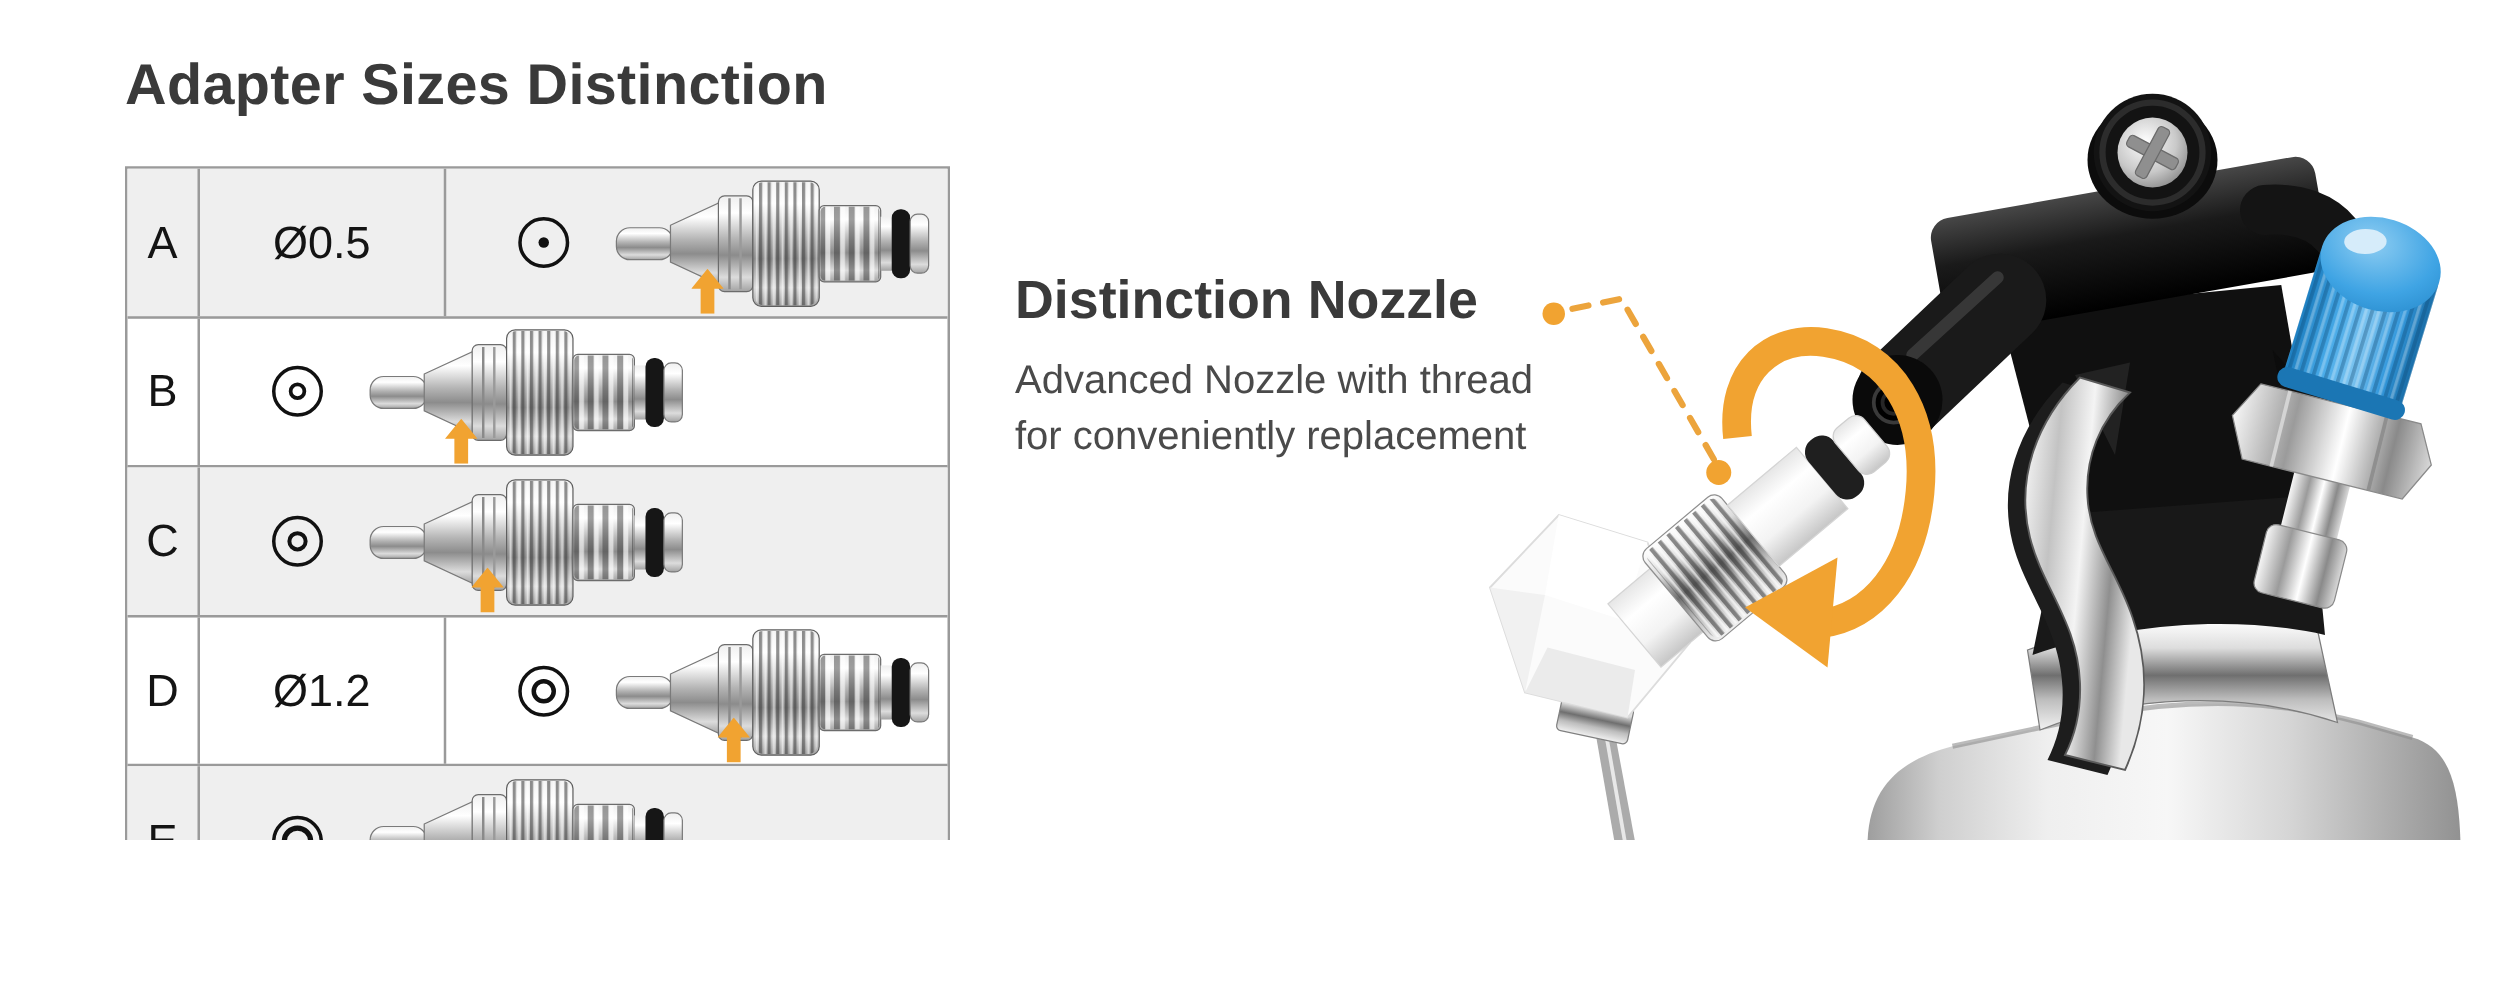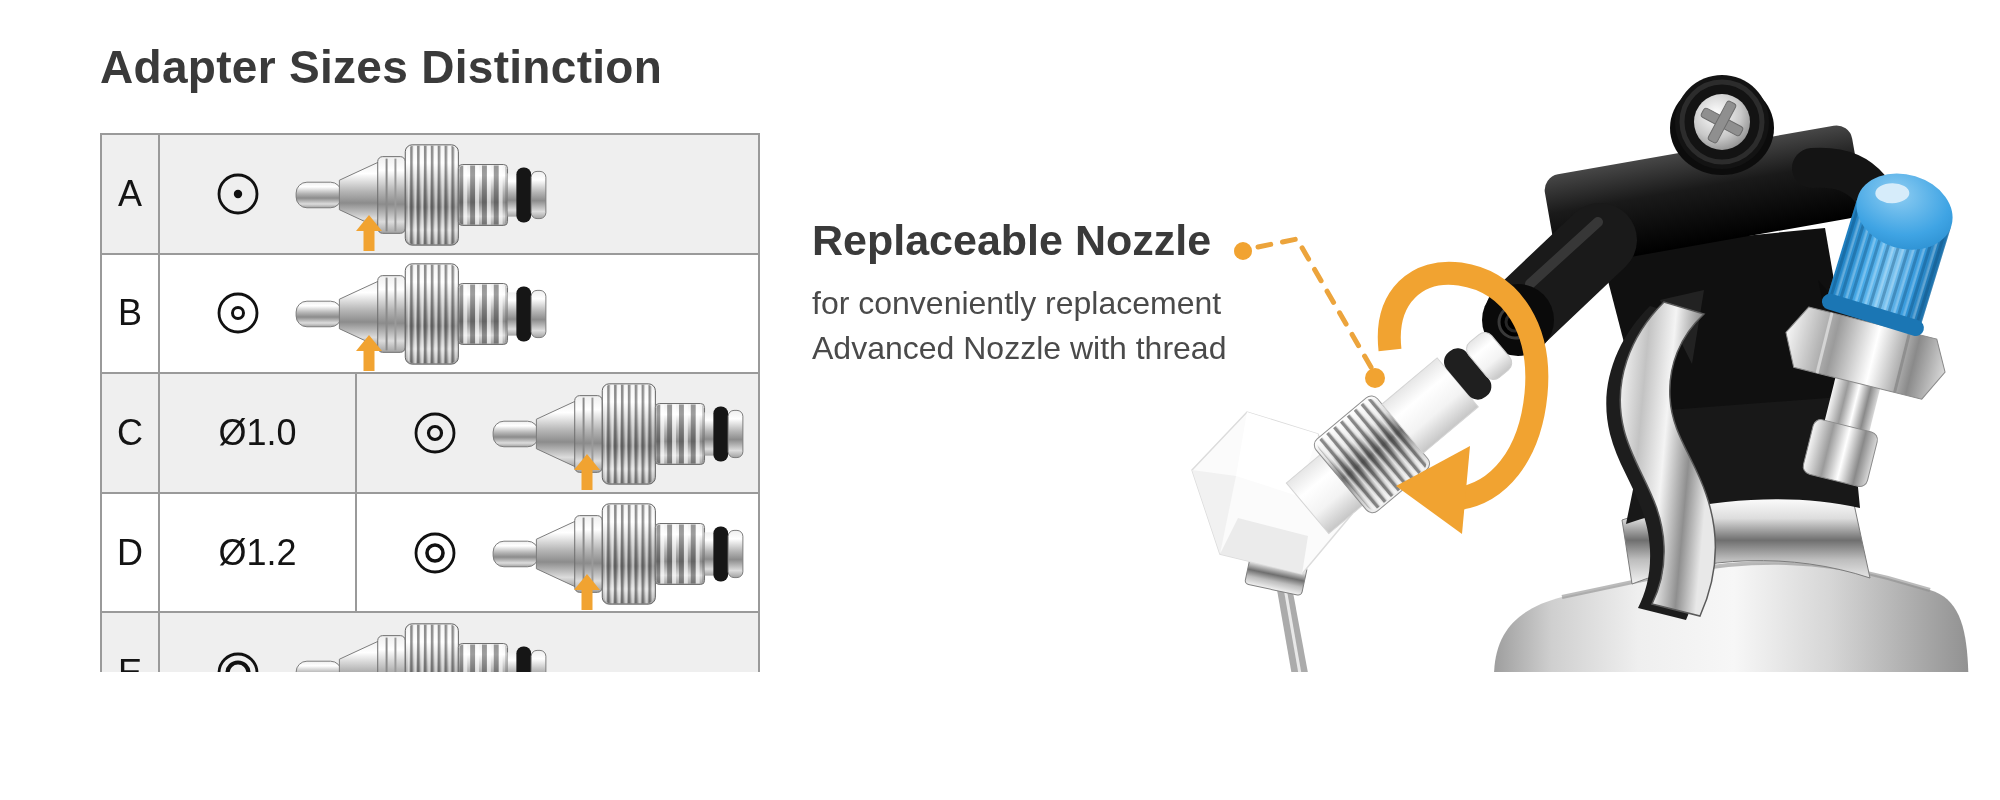--- a/index.html
+++ b/index.html
@@ -73,20 +73,21 @@
       <polygon id="up-arrow" points="13,0 26,16 18.5,16 18.5,36 7.5,36 7.5,16 0,16" fill="#F1A331"></polygon>
     </defs>
   </svg>
 
   <div class="title">Adapter Sizes Distinction</div>
 
   <div class="size-table">
 
     <div class="trow alt">
       <div class="tcell c1">A</div>
+      <div class="tcell c2">Ø0.5</div>
       <div class="tcell c3">
         <svg class="aperture" width="44" height="44">
           <circle cx="22" cy="22" r="19" fill="none" stroke="#111" stroke-width="2.8"></circle>
           <circle cx="22" cy="22" r="4.2" fill="#111"></circle>
         </svg>
         <svg class="nozzle" width="260" height="118" viewBox="0 0 260 120">
             <use href="#nozzle-shape"></use>
           </svg>
         <svg class="uparrow ab" width="26" height="36">
             <use href="#up-arrow"></use>
@@ -105,21 +106,20 @@
             <use href="#nozzle-shape"></use>
           </svg>
         <svg class="uparrow ab" width="26" height="36">
             <use href="#up-arrow"></use>
           </svg>
       </div>
     </div>
 
     <div class="trow alt">
       <div class="tcell c1">C</div>
-      <div class="tcell c2">Ø1.0</div>
       <div class="tcell c3">
         <svg class="aperture" width="44" height="44">
           <circle cx="22" cy="22" r="19" fill="none" stroke="#111" stroke-width="2.8"></circle>
           <circle cx="22" cy="22" r="6.5" fill="none" stroke="#111" stroke-width="3.2"></circle>
         </svg>
         <svg class="nozzle" width="260" height="118" viewBox="0 0 260 120">
             <use href="#nozzle-shape"></use>
           </svg>
         <svg class="uparrow cd" width="26" height="36">
             <use href="#up-arrow"></use>
@@ -151,24 +151,24 @@
           <circle cx="22" cy="22" r="19" fill="none" stroke="#111" stroke-width="2.8"></circle>
           <circle cx="22" cy="22" r="10.5" fill="none" stroke="#111" stroke-width="4.2"></circle>
         </svg>
         <svg class="nozzle" width="260" height="118" viewBox="0 0 260 120">
             <use href="#nozzle-shape"></use>
           </svg>
       </div>
     </div>
   </div>
 
-  <div class="note-heading">Replaceable Nozzle</div>
+  <div class="note-heading">Distinction Nozzle</div>
   <div class="note-body">
+    <div>Advanced Nozzle with thread</div>
     <div>for conveniently replacement</div>
-    <div>Advanced Nozzle with thread</div>
   </div>
 
   <svg class="photo" width="900" height="800" viewBox="1100 0 900 800">
     <defs>
       <linearGradient id="alum" x1="0" y1="0" x2="1" y2="0">
         <stop offset="0" stop-color="#9e9e9e"></stop>
           <stop offset=".12" stop-color="#cfcfcf"></stop>
         <stop offset=".3" stop-color="#efefef"></stop>
           <stop offset=".5" stop-color="#f7f7f7"></stop>
         <stop offset=".7" stop-color="#d6d6d6"></stop>

